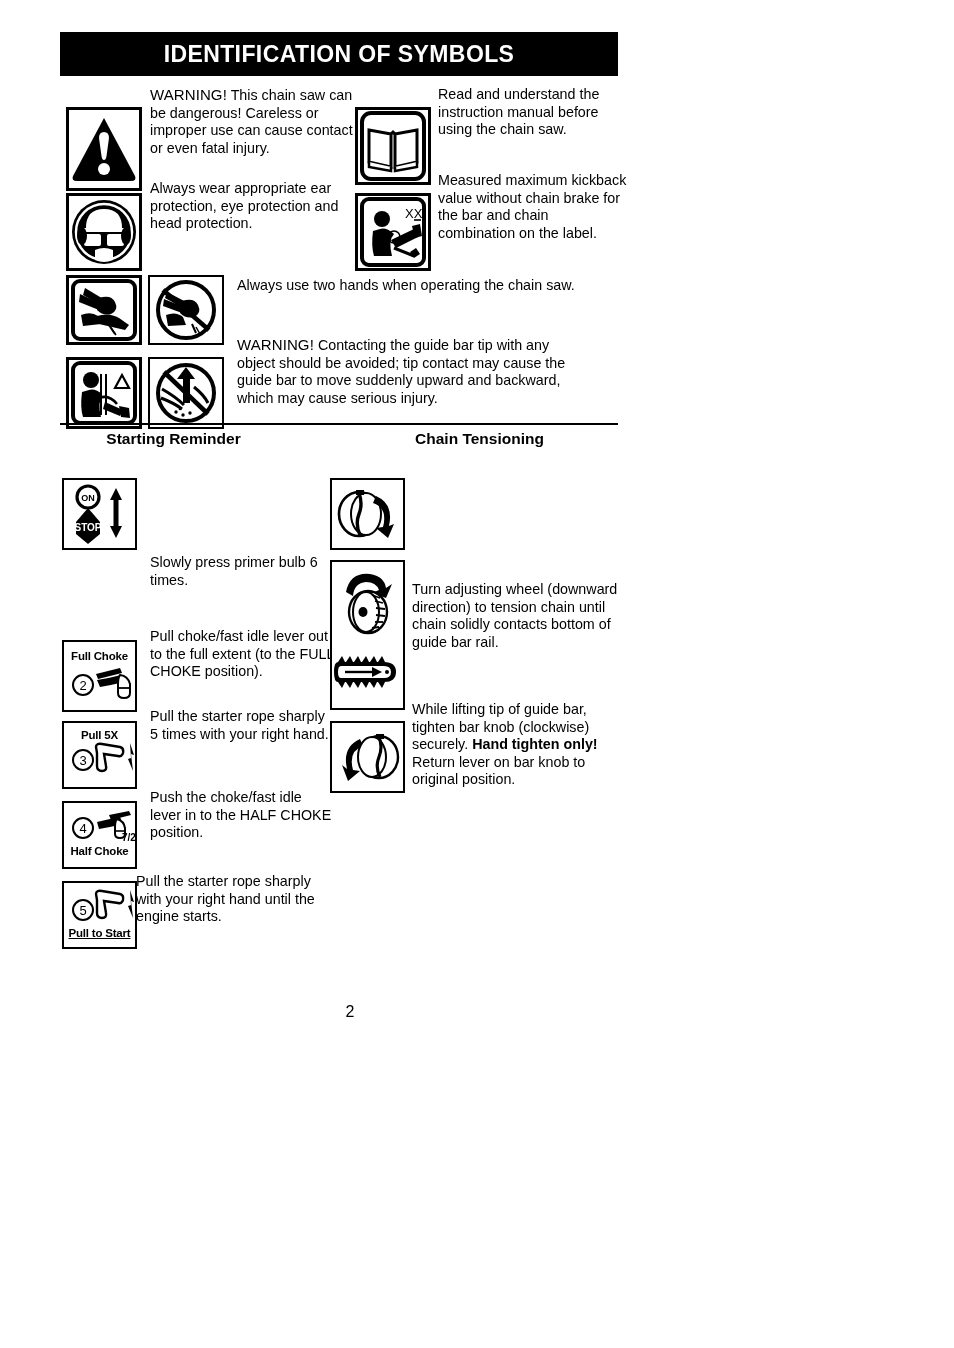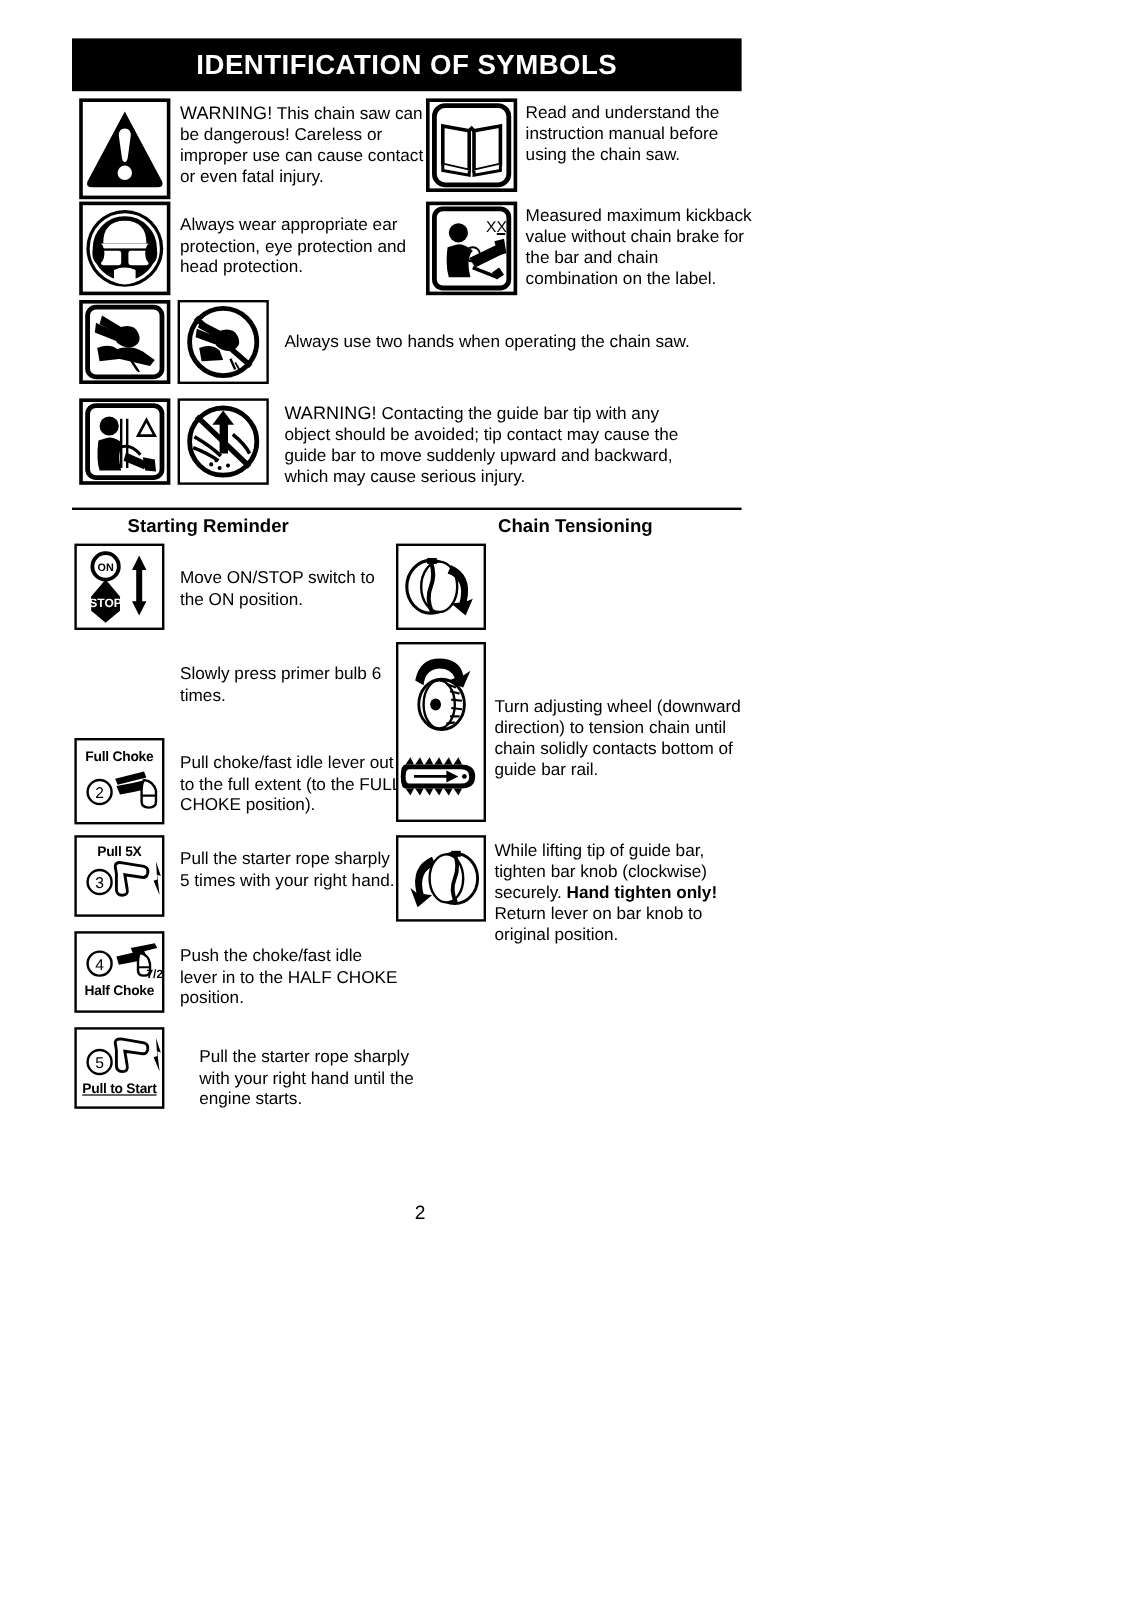--- a/index.html
+++ b/index.html
@@ -38,20 +38,21 @@
     align-items: center;
     justify-content: center;
   }
 
   
   .icon-box {
     position: absolute;
     border: 3px solid #000;
     background: #fff;
     box-sizing: border-box;
+    margin-top: 25px;
   }
   .icon-box.thin { border-width: 2px; }
   .icon-box svg { display: block; }
 
   
   .para {
     position: absolute;
     font-size: 14.3px;
     line-height: 17.6px;
     color: #000;
@@ -246,21 +247,20 @@
 
   <div class="icon-box thin" style="left:62px; top:453px; width:75px; height:72px;">
     <svg width="71" height="68" viewBox="0 0 71 68">
       <circle cx="24" cy="17" r="11" fill="none" stroke="#000" stroke-width="3.2"></circle>
       <text x="24" y="21" text-anchor="middle" font-family="Liberation Sans, sans-serif" font-size="9" font-weight="bold" fill="#000">ON</text>
       <path d="M24 28 L36 42 L36 54 L24 64 L12 54 L12 42 Z" fill="#000"></path>
       <text x="24" y="51" text-anchor="middle" font-family="Liberation Sans, sans-serif" font-size="10" font-weight="bold" fill="#fff">STOP</text>
       <path d="M52 8 L58 20 L54.5 20 L54.5 46 L58 46 L52 58 L46 46 L49.5 46 L49.5 20 L46 20 Z" fill="#000"></path>
     </svg>
   </div>
-  <div class="para" style="left:150px; top:474px; width:185px;">Move ON/STOP switch to the ON position.</div>
 
   <div class="para" style="left:150px; top:554px; width:185px;">Slowly press primer bulb 6 times.</div>
 
   <div class="icon-box thin" style="left:62px; top:615px; width:75px; height:72px;">
     <span class="step-label" style="top:8px;">Full Choke</span>
     <span class="num-circle" style="left:8px; top:32px;">2</span>
     <svg width="44" height="36" viewBox="0 0 44 36" style="position:absolute; left:30px; top:24px;">
       <path d="M2 8 L26 2 L28 7 L4 13 Z" fill="#000"></path>
       <path d="M3 14 Q16 12 27 9 L30 16 Q18 19 6 21 Z" fill="#000"></path>
       <path d="M26 9 Q34 10 36 18 L36 27 Q36 32 30 32 Q24 32 24 27 L24 18 Q24 12 26 9 Z" fill="#fff" stroke="#000" stroke-width="2"></path>
@@ -293,21 +293,21 @@
   <div class="para" style="left:150px; top:789px; width:185px;">Push the choke/fast idle lever in to the HALF CHOKE position.</div>
 
   <div class="icon-box thin" style="left:62px; top:856px; width:75px; height:68px;">
     <span class="num-circle" style="left:8px; top:16px;">5</span>
     <svg width="48" height="42" viewBox="0 0 48 42" style="position:absolute; left:28px; top:5px;">
       <path d="M4 6 Q4 2 10 3 L28 6 Q32 7 31 12 Q30 16 26 15 L12 13 L14 25 Q15 30 10 30 Q5 30 5 25 L5 12 Z" fill="#fff" stroke="#000" stroke-width="2.4"></path>
       <path d="M38 2 L42 14 L39 13 L41 30 L36 18 L39 17 Z" fill="#000"></path>
     </svg>
     <span class="step-label" style="top:44px;text-decoration:underline;">Pull to Start</span>
   </div>
-  <div class="para" style="left:166px; top:873px; width:190px;">Pull the starter rope sharply with your right hand until the engine starts.</div>
+  <div class="para" style="left:136px; top:873px; width:190px;">Pull the starter rope sharply with your right hand until the engine starts.</div>
 
   <div class="icon-box thin" style="left:330px; top:453px; width:75px; height:72px;">
     <svg width="71" height="68" viewBox="0 0 71 68">
       <ellipse cx="27" cy="34" rx="20" ry="22" fill="#fff" stroke="#000" stroke-width="2.6"></ellipse>
       <ellipse cx="34" cy="34" rx="15" ry="21" fill="#fff" stroke="#000" stroke-width="2"></ellipse>
       <path d="M27 13 Q31 24 27 34 Q23 44 28 55" fill="none" stroke="#000" stroke-width="3.4"></path>
       <rect x="24" y="10" width="8" height="5" fill="#000"></rect>
       <path d="M44 16 Q62 24 57 46 L62 44 L56 58 L44 48 L51 47 Q56 28 41 23 Z" fill="#000"></path>
     </svg>
   </div>

